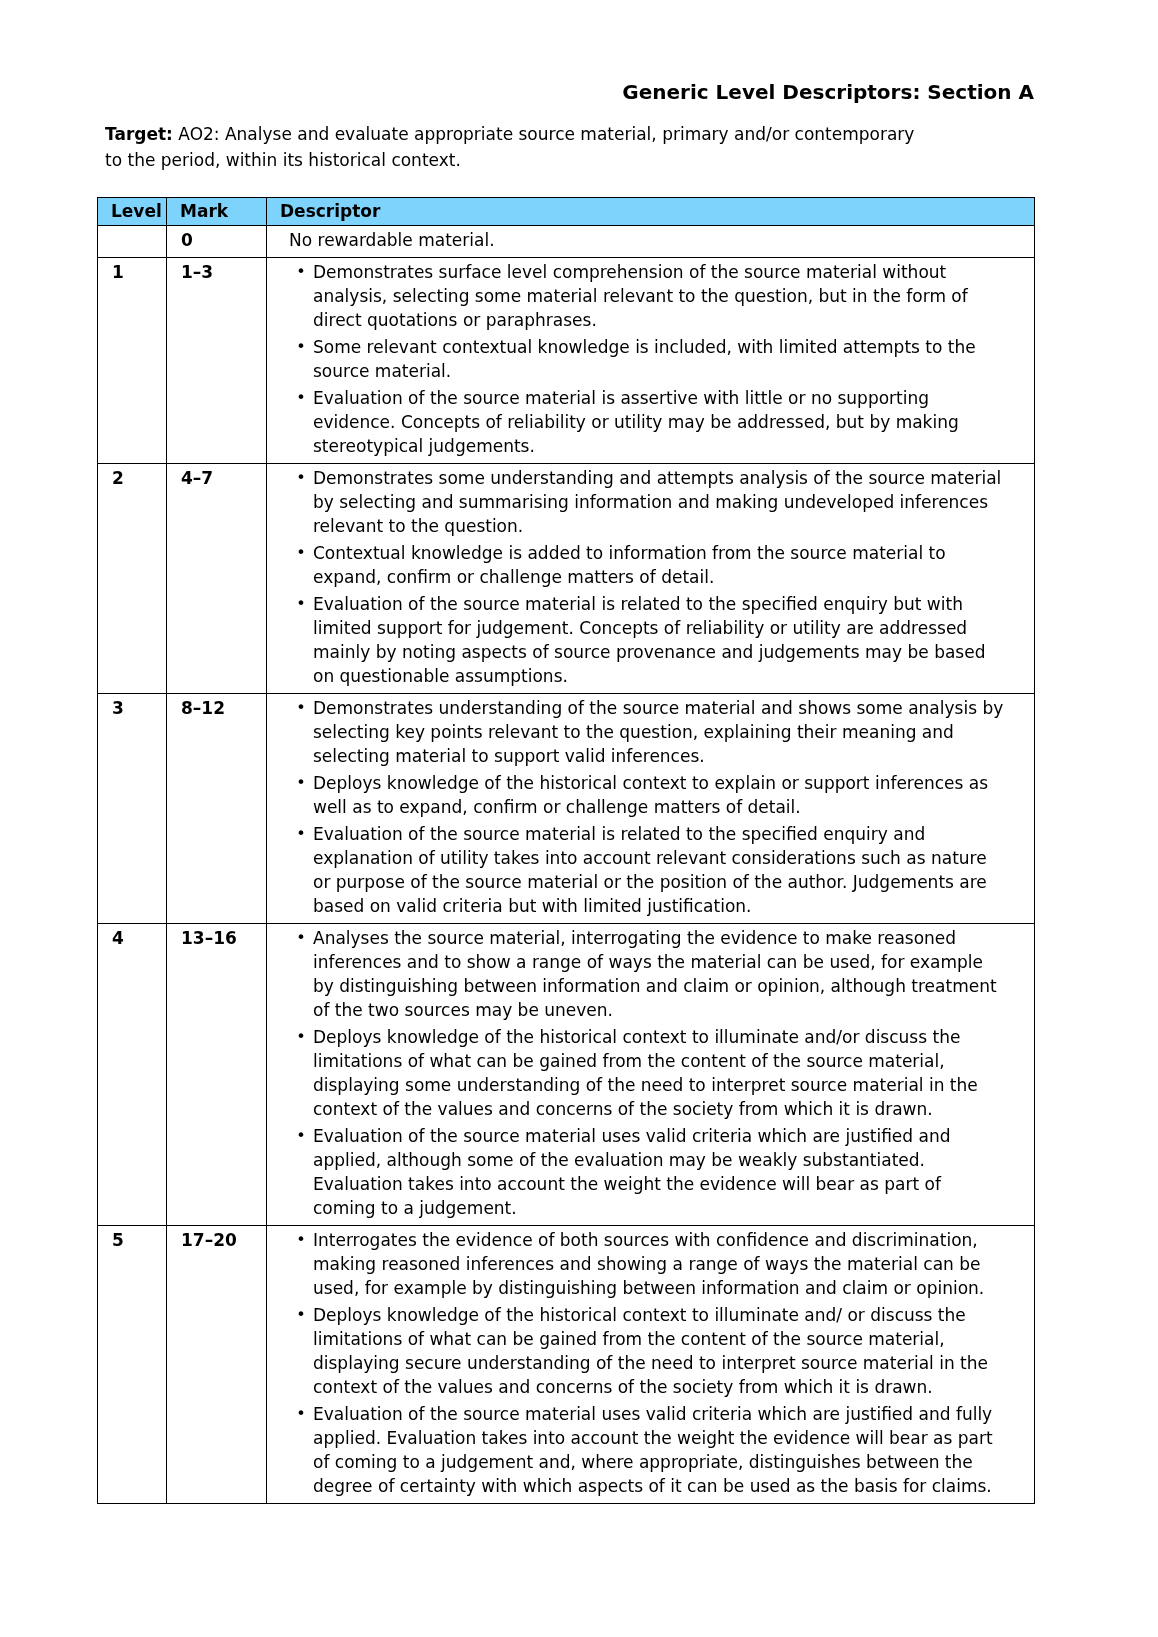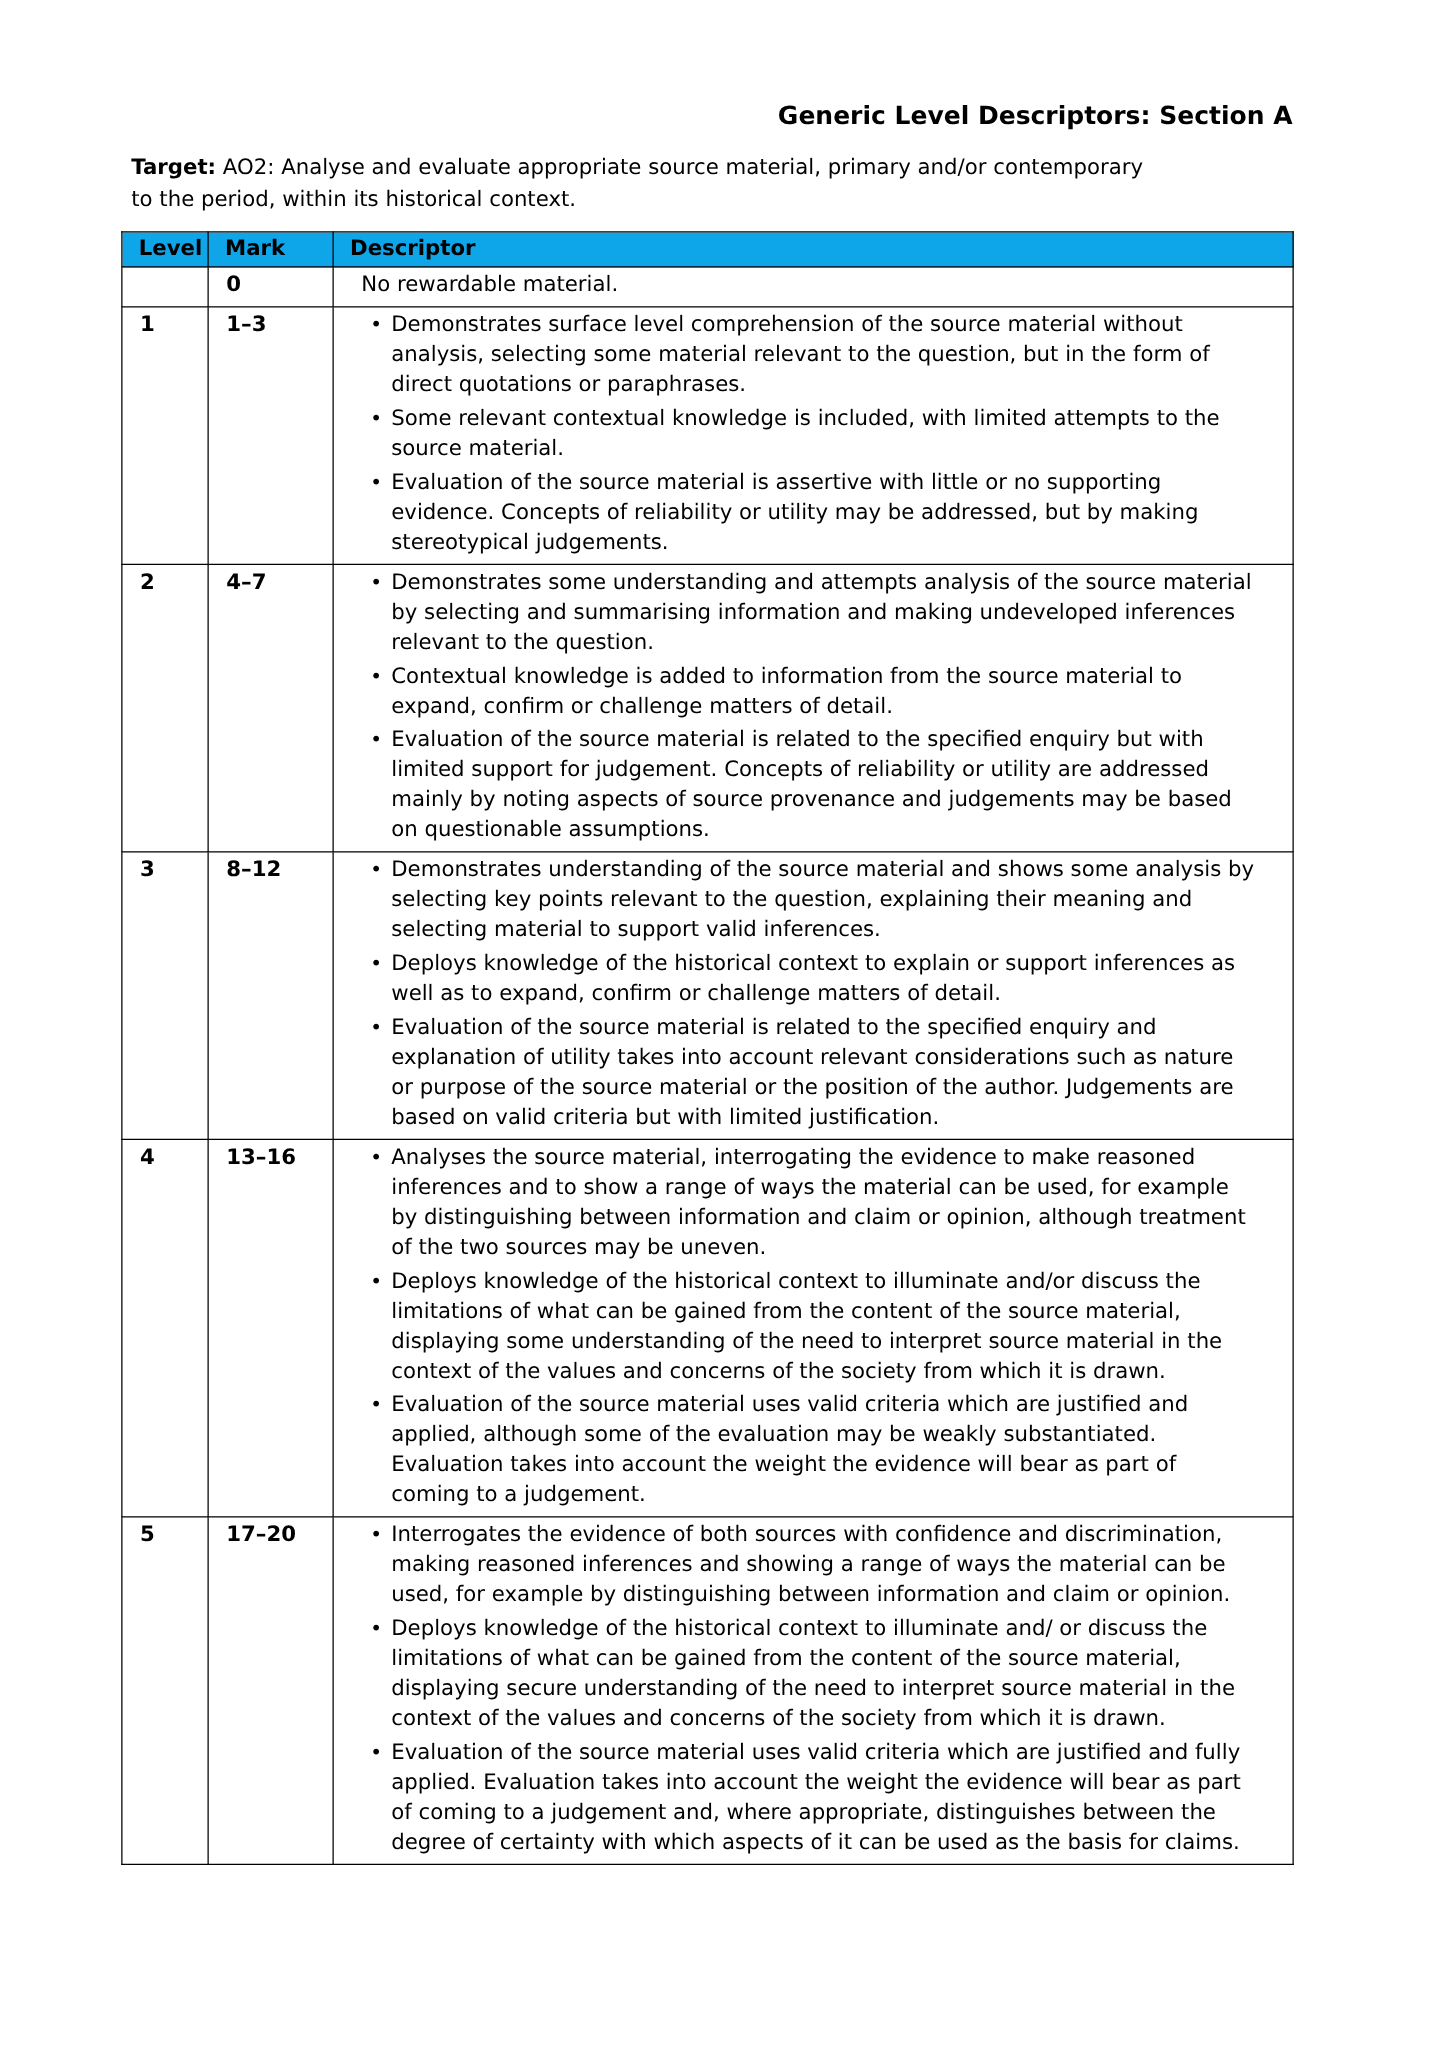--- a/index.html
+++ b/index.html
@@ -19,42 +19,42 @@
   }
   .doc-title {
     font-size: 20px;
     font-weight: bold;
     margin: 0 0 17px 8px;
     text-align: right;
   }
   .target-para {
     font-size: 17px;
     line-height: 26px;
-    margin: 0 0 12px 8px;
+    margin: 0 0 24px 8px;
     max-width: 828px;
   }
   .target-label { font-weight: bold; }
   table.levels {
     border-collapse: collapse;
     width: 937px;
     table-layout: fixed;
     font-size: 17px;
     line-height: 24px;
   }
   table.levels th,
   table.levels td {
     border: 1px solid #000000;
     vertical-align: top;
     text-align: left;
   }
   col.c-level { width: 69px; }
   col.c-mark  { width: 100px; }
   col.c-desc  { width: 768px; }
   th.hdr {
-    background: #0ea5e9;
+    background: #7dd3fc;
     font-weight: bold;
     padding: 1px 6px 2px 13px;
   }
   td.level-cell {
     font-weight: bold;
     padding: 2px 6px 2px 14px;
   }
   td.mark-cell {
     font-weight: bold;
     padding: 2px 6px 2px 14px;

